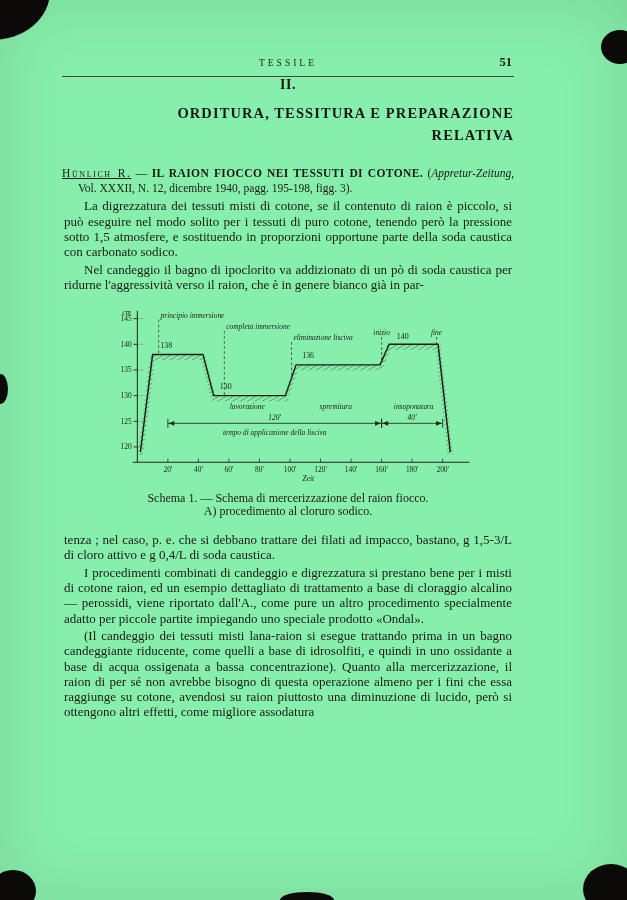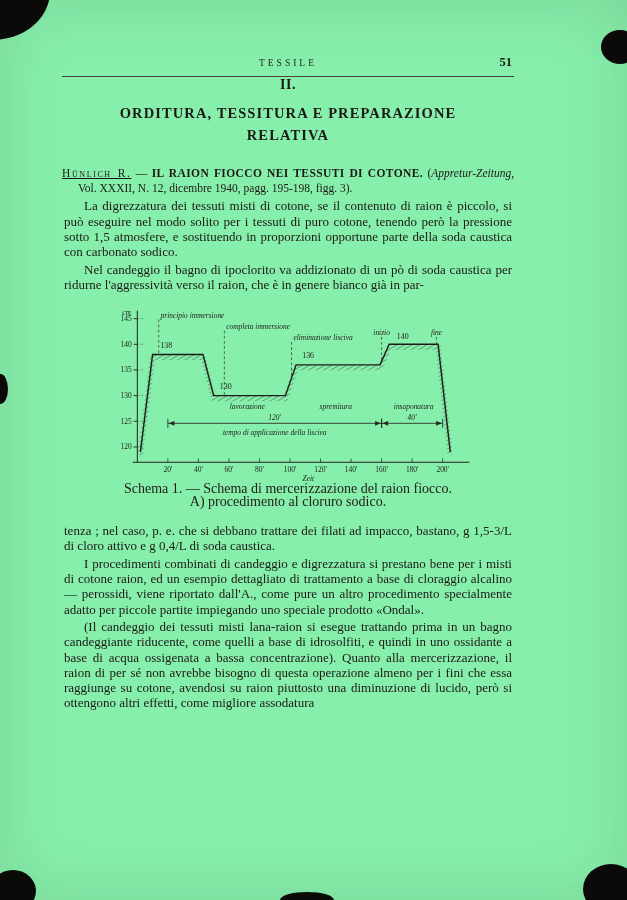--- a/index.html
+++ b/index.html
@@ -10,32 +10,32 @@
   }
   .page{position:absolute;inset:0;background:#86efac;box-shadow:inset 0 0 70px rgba(60,50,30,.14);}
   .content{position:absolute;left:62px;top:58px;width:452px;color:#1c1914;}
 
   .running-head{position:relative;height:16px;}
   .journal-name{position:absolute;left:0;right:0;text-align:center;letter-spacing:3px;font-size:9.5px;color:#2a2620;}
   .pageno{position:absolute;right:2px;top:-3px;font-size:12.5px;font-weight:bold;}
   .head-rule{border-top:1px solid #4a453c;margin-top:2px;}
 
   .section-number{text-align:center;font-weight:bold;font-size:14px;letter-spacing:.5px;}
-  .section-title{text-align:center;font-weight:bold;font-size:14.5px;line-height:22px;margin:9px 0 0;letter-spacing:1.1px;}
+  .section-title{text-align:right;font-weight:bold;font-size:14.5px;line-height:22px;margin:9px 0 0;letter-spacing:1.1px;}
 
   .citation{margin:20px 0 0;font-size:11.5px;line-height:15.2px;padding-left:16px;text-indent:-16px;text-align:justify;}
   .author{font-variant:small-caps;letter-spacing:1.6px;text-decoration:underline;}
   .art-title{font-weight:bold;letter-spacing:.4px;}
   .journal-italic{font-style:italic;}
 
   .body-p{font-size:13px;line-height:15.3px;text-align:justify;margin:2px;color:#1c1914;}
   .indent{text-indent:20px;}
 
   .figure{margin:12px auto 0;width:372px;text-align:center;}
-  .figure-caption{font-size:14px;line-height:12.5px;margin-top:0;text-align:center;color:#24201a;}
+  .figure-caption{font-size:12px;line-height:12.5px;margin-top:9px;text-align:center;color:#24201a;}
   .figure + .body-p{margin-top:15px;}
 
   #schema-svg{display:block;margin:0 auto;}
   #schema-svg text{font-family:"Liberation Serif", serif;fill:#211e18;}
   #schema-svg .tick{font-size:8px;}
   #schema-svg .hand{font-size:8px;font-style:italic;}
   #schema-svg .vlab{font-size:8.5px;}
 
   .artifact{position:absolute;background:#0b0a08;}
   .art-tl{left:-14px;top:-14px;width:64px;height:54px;border-radius:0 0 90% 0;}

